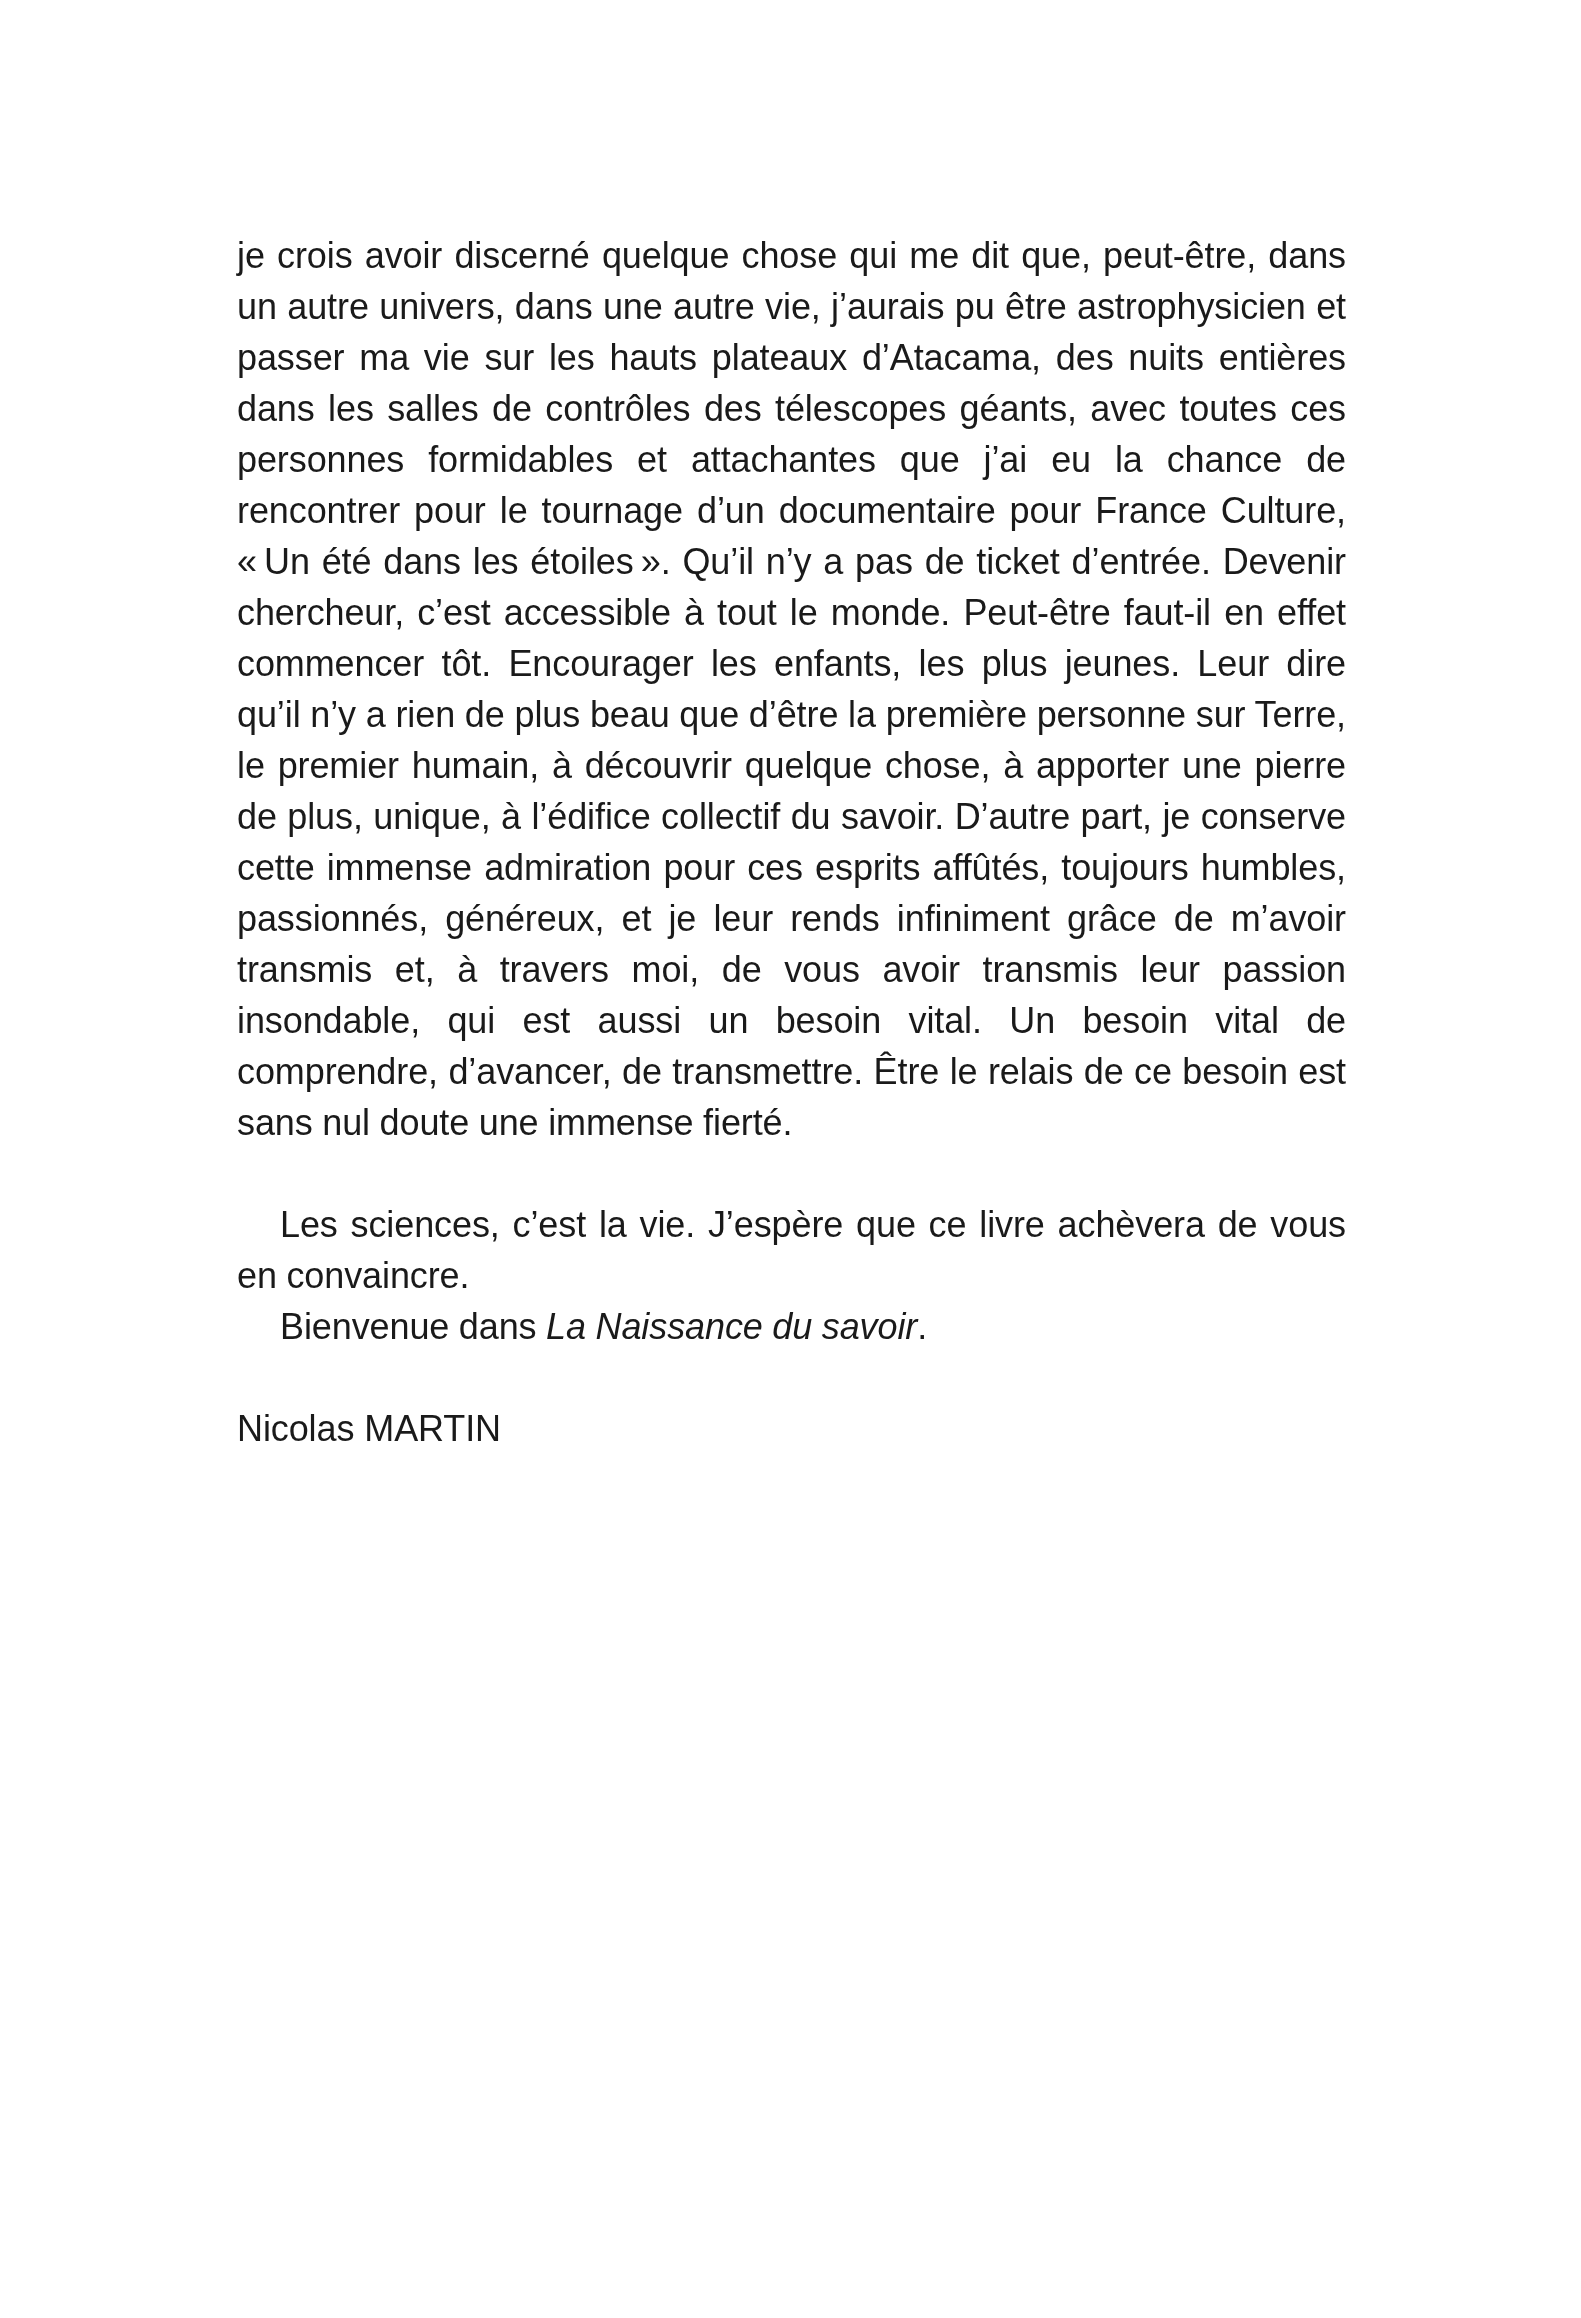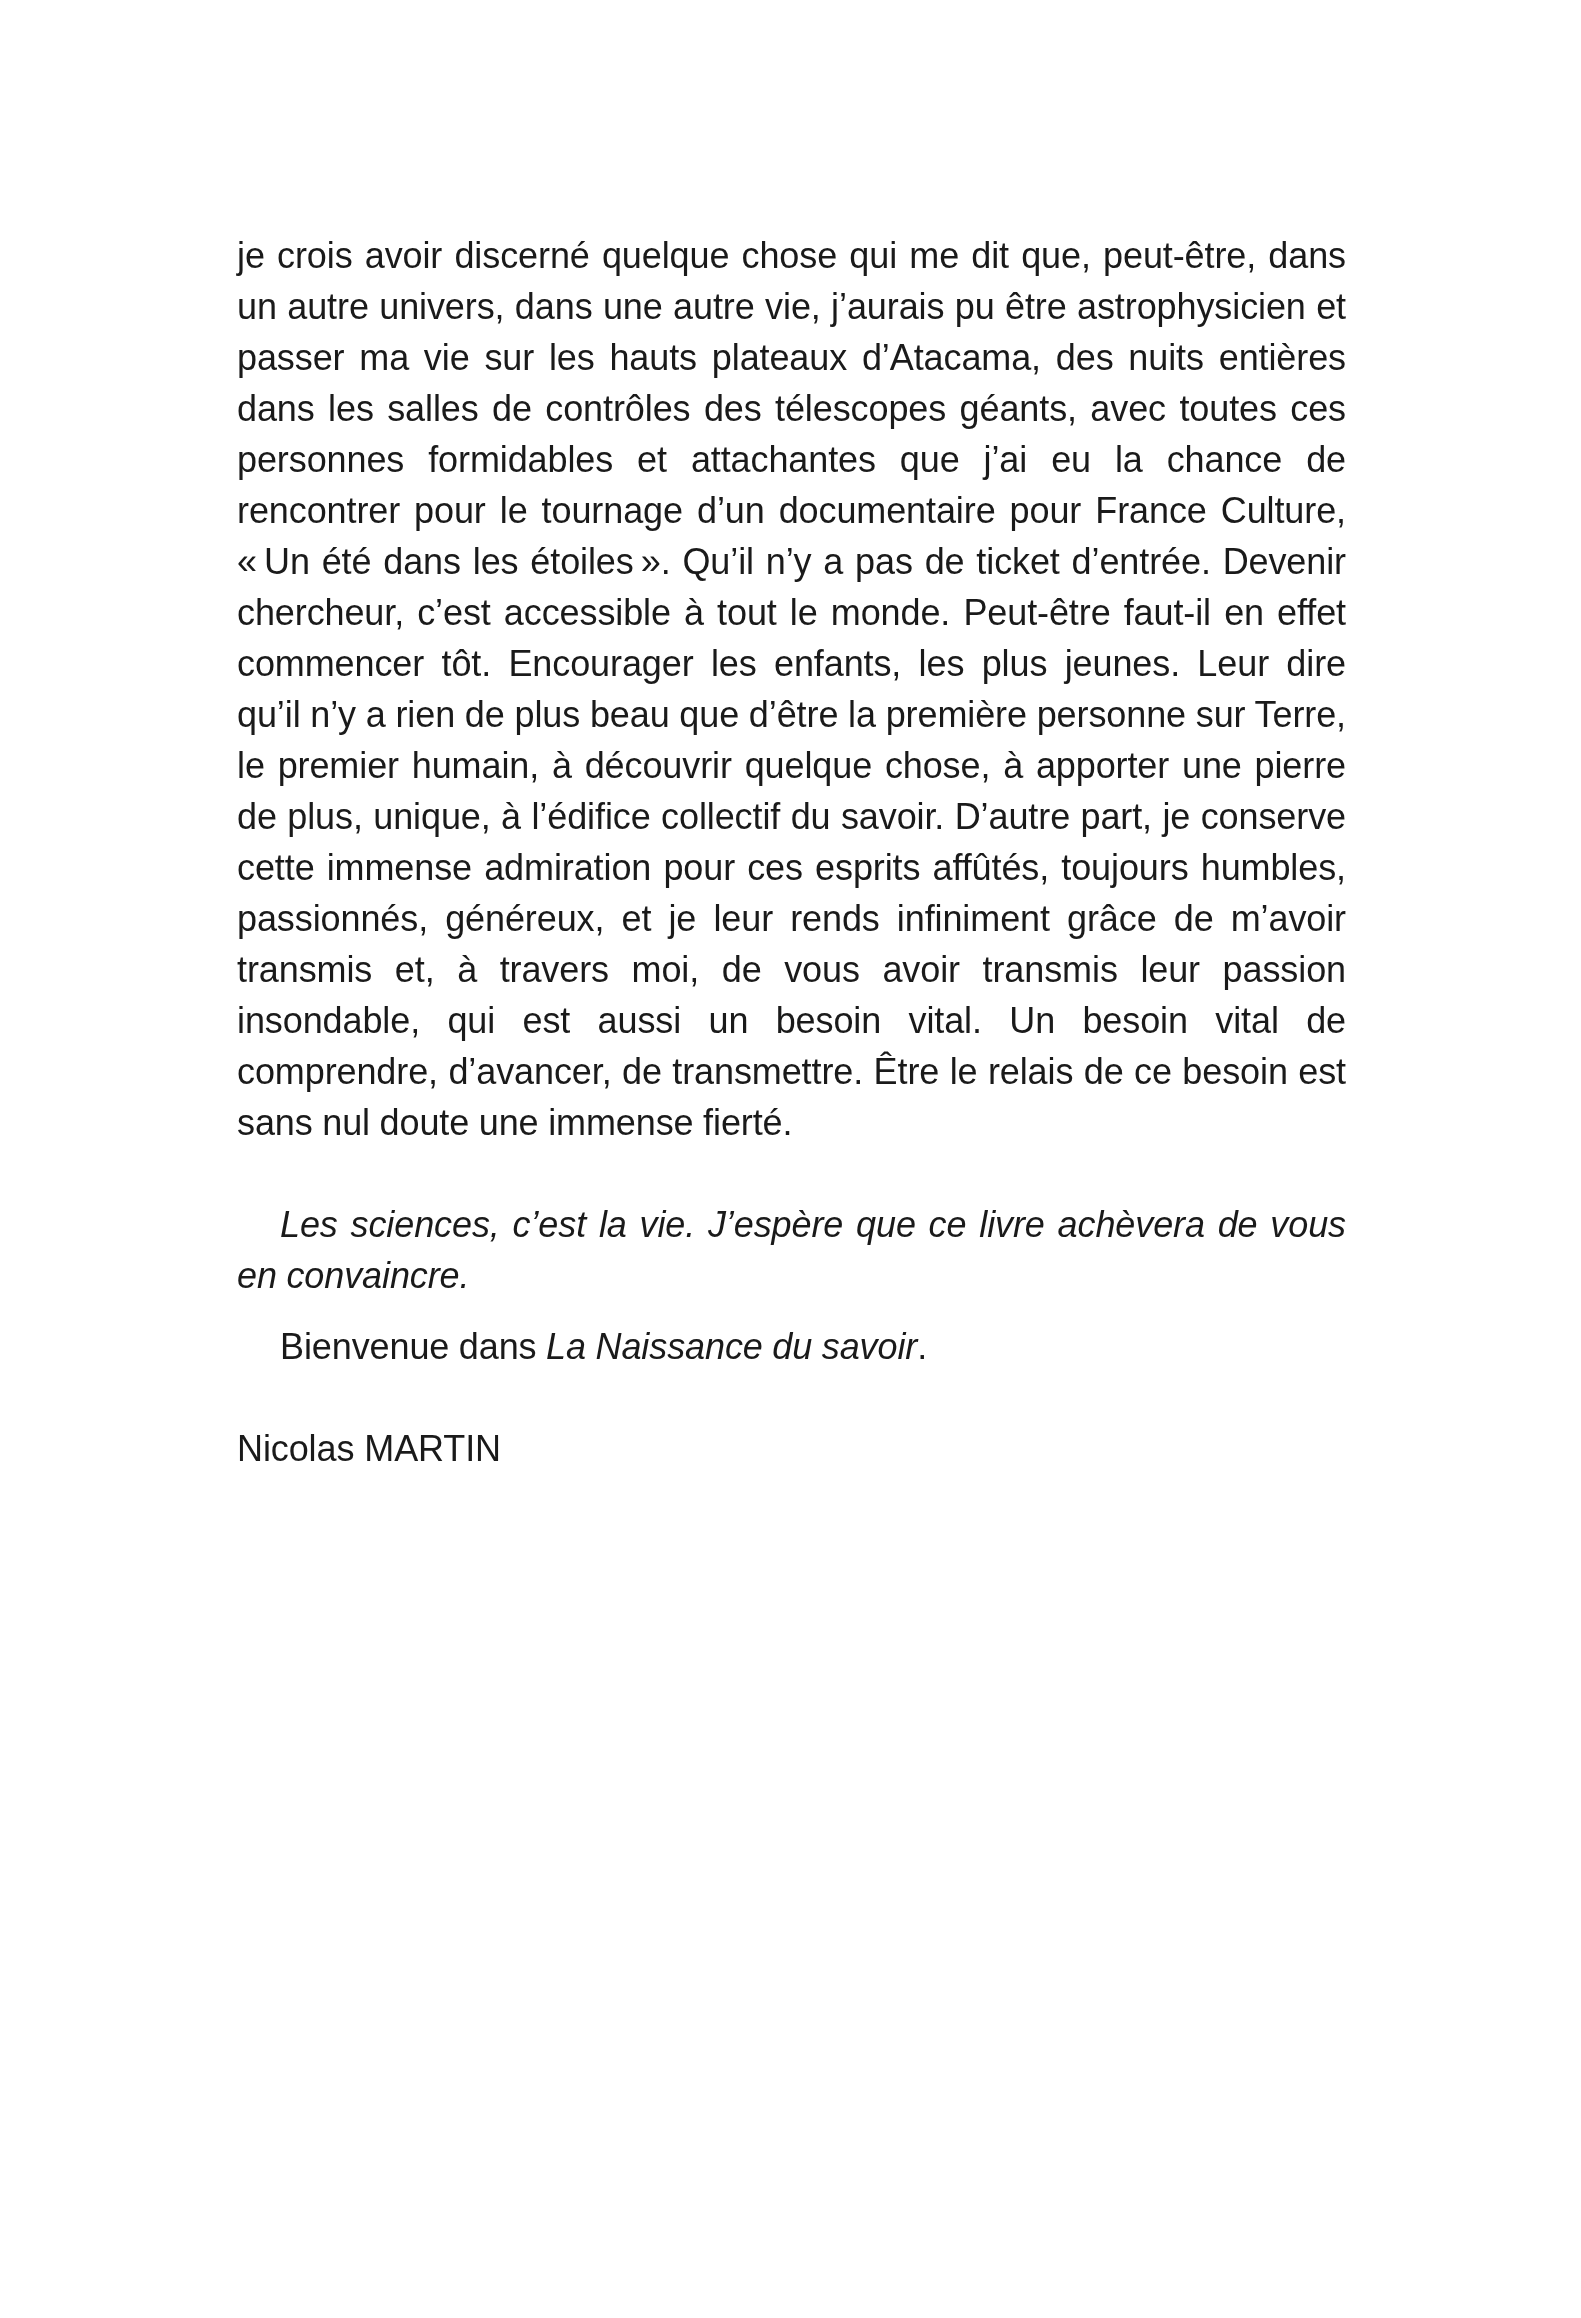--- a/index.html
+++ b/index.html
@@ -44,32 +44,30 @@
   p.body-para.first {
     text-indent: 0;
   }
 
   p.para-gap {
     margin-top: 51px;
   }
 
   p.indented {
     text-indent: 43px;
-    font-style: italic;
   }
 
   
   p.body-para {
     text-align-last: left;
   }
 
   p.no-justify {
     text-align: left;
     text-indent: 43px;
-    margin-top: 20px;
   }
 
   .signature {
     margin: 0;
     margin-top: 51px;
     font-size: 36px;
     line-height: 51px;
     letter-spacing: -0.1px;
     text-align: left;
   }

